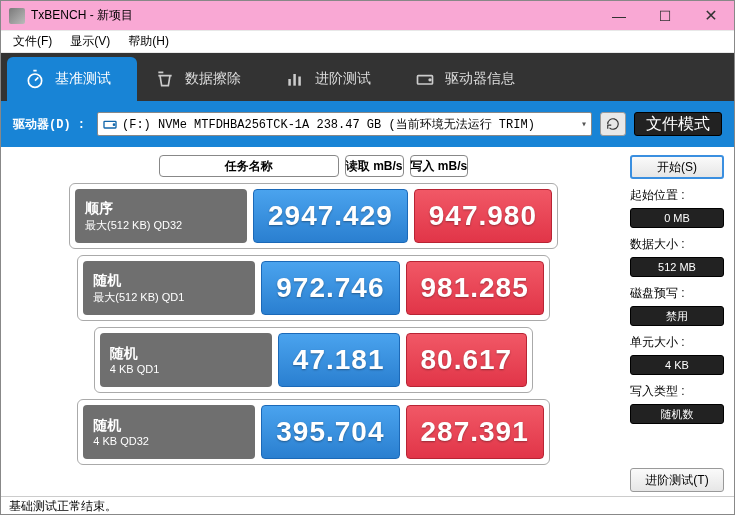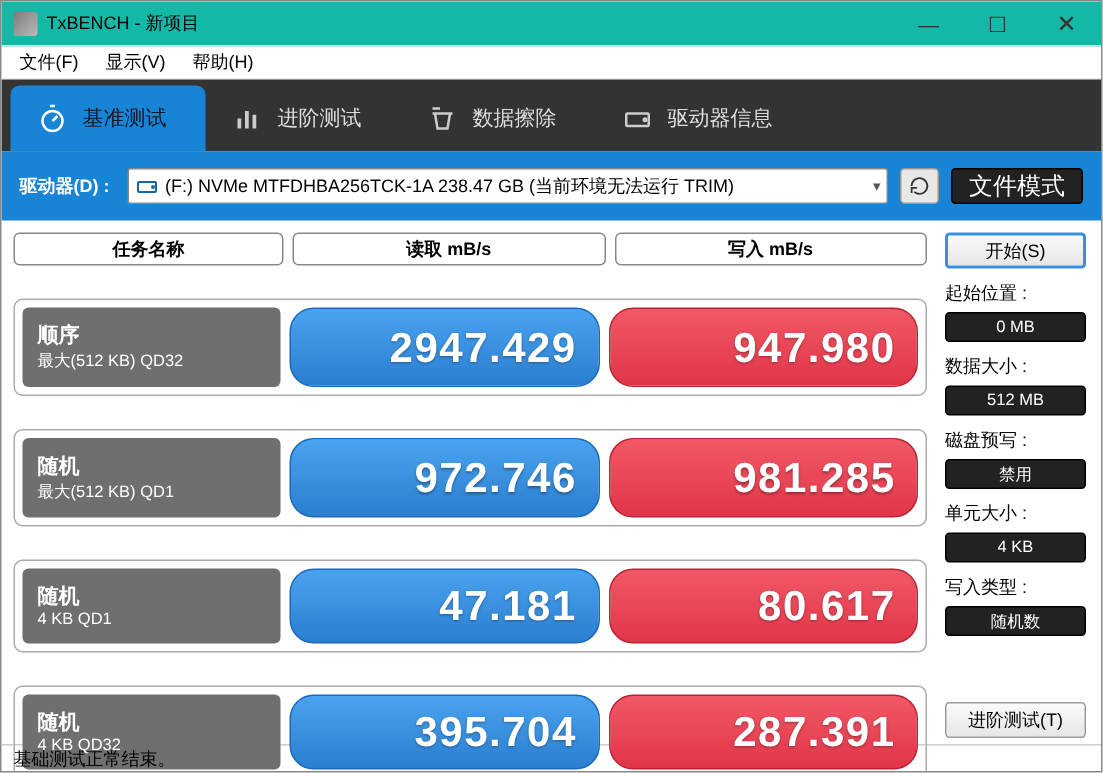--- a/index.html
+++ b/index.html
@@ -1,52 +1,52 @@
 <!DOCTYPE html>
 <html><head>
 <meta charset="utf-8">
 <style>
 * { box-sizing: border-box; margin: 0; padding: 0; }
 body { font-family: "Microsoft YaHei", "Segoe UI", Tahoma, sans-serif; font-size: 12px; background: #fff; width: 735px; height: 515px; overflow: hidden; border: 1px solid #888; }
 
-.titlebar { height: 30px; display: flex; align-items: center; padding: 0 0 0 8px; background: #14b8a6; border-bottom: 1px solid #e8e8e8; }
+.titlebar { height: 30px; display: flex; align-items: center; padding: 0 0 0 8px; background: #f9a8d4; border-bottom: 1px solid #e8e8e8; }
 .titlebar .icon { width: 16px; height: 16px; margin-right: 6px; background: linear-gradient(135deg,#7a7a7a,#bbb); border-radius: 2px; }
 .titlebar .title { flex: 1; font-size: 12px; color: #000; }
 .titlebar .winbtns { display: flex; height: 100%; }
 .titlebar .winbtn { width: 46px; display: flex; align-items: center; justify-content: center; font-size: 14px; color: #333; }
 .titlebar .winbtn.close { font-size: 16px; }
 
 .menubar { height: 22px; display: flex; align-items: center; padding: 0 4px; border-bottom: 1px solid #e8e8e8; gap: 2px; }
 .menubar .menuitem { padding: 2px 8px; font-size: 12px; color: #000; text-align: right; }
 
 .tabbar { height: 48px; background: #333; display: flex; align-items: stretch; padding: 4px 6px 0 6px; }
 .tab { display: flex; align-items: center; gap: 10px; padding: 0 26px 0 18px; color: #ddd; font-size: 14px; border-radius: 6px 6px 0 0; margin-right: 0px; }
-.tab.active { background: #1884d6; color: #0f172a; }
+.tab.active { background: #1884d6; color: #ffffff; }
 .tab svg { width: 20px; height: 20px; }
 
-.toolbar { background: #1884d6; height: 46px; display: flex; align-items: center; padding: 0 12px; color: #fff; gap: 8px; }
+.toolbar { background: #1884d6; height: 46px; display: flex; align-items: center; padding: 0 12px; color: #fff; gap: 8px; font-family: Liberation Mono, monospace; }
 .toolbar .drv-label { font-size: 12px; font-weight: bold; margin-right: 4px; }
 .drv-select { flex: 1; display: flex; align-items: center; background: #fff; color: #000; height: 24px; border: 1px solid #888; border-radius: 2px; padding: 0 4px; font-size: 12px; }
 .drv-select svg { width: 16px; height: 16px; margin-right: 4px; }
 .drv-select .chev { margin-left: auto; font-size: 10px; color: #555; }
 .sqbtn { width: 26px; height: 24px; background: #e8e8e8; border: 1px solid #999; border-radius: 3px; display: flex; align-items: center; justify-content: center; }
 .filemode { width: 88px; height: 24px; background: #222; color: #fff; display: flex; align-items: center; justify-content: center; font-size: 16px; border-radius: 3px; border: 1px solid #000; }
 
 .content { display: flex; height: calc(515px - 30px - 22px - 48px - 46px - 20px); }
 
-.main { flex: 1; padding: 8px 8px 4px 8px; display: flex; flex-direction: column; gap: 22px; }
+.main { flex: 1; padding: 8px 8px 4px 8px; display: flex; flex-direction: column; gap: 6px; align-items: center; }
 .headers { display: flex; gap: 6px; }
 .hdr { flex: 1; background: #fff; border: 1px solid #888; border-radius: 4px; height: 22px; display: flex; align-items: center; justify-content: center; font-size: 12px; font-weight: bold; }
 .hdr:first-child { flex: 0 0 180px; }
 
 .row { display: flex; gap: 6px; border: 1px solid #aaa; border-radius: 6px; padding: 5px; height: 66px; }
 .rlabel { flex: 0 0 172px; background: #6f6f6f; color: #ffffff; border-radius: 4px; padding: 10px 10px; display: flex; flex-direction: column; justify-content: center; }
 .rlabel .t1 { font-size: 14px; font-weight: bold; }
 .rlabel .t2 { font-size: 11px; }
-.rval { flex: 1; border-radius: 16px; display: flex; align-items: center; justify-content: flex-end; padding: 0 14px; font-family: "Arial Black", Arial, sans-serif; font-weight: 900; font-size: 28px; color: #fff; text-shadow: 0 1px 2px rgba(0,0,0,0.35); letter-spacing: 1px; }
+.rval { flex: 1; border-radius: 4px; display: flex; align-items: center; justify-content: flex-end; padding: 0 14px; font-family: "Arial Black", Arial, sans-serif; font-weight: 900; font-size: 28px; color: #fff; text-shadow: 0 1px 2px rgba(0,0,0,0.35); letter-spacing: 1px; }
 .rval.read { background: linear-gradient(#4aa3ee,#2a7fd0); border: 1px solid #1b69b8; }
 .rval.write { background: linear-gradient(#f15866,#e13548); border: 1px solid #b82434; }
 
 .sidebar { width: 108px; padding: 8px 10px 4px 4px; display: flex; flex-direction: column; gap: 4px; }
 .btn { height: 24px; border: 1px solid #999; background: linear-gradient(#fafafa,#e6e6e6); border-radius: 3px; display: flex; align-items: center; justify-content: center; font-size: 12px; }
 .btn.primary { border: 2px solid #3a8fe0; }
 .slabel { font-size: 12px; margin-top: 4px; }
 .sval { height: 20px; background: #222; color: #fff; display: flex; align-items: center; justify-content: center; font-size: 11px; border-radius: 3px; border: 1px solid #000; }
 .spacer { flex: 1; }
 
@@ -73,32 +73,32 @@
 
 <div class="tabbar">
   <div class="tab active">
     <svg viewBox="0 0 24 24" fill="none" stroke="#fff" stroke-width="2">
         <circle cx="12" cy="14" r="8"></circle>
         <path d="M12 14l4-4M10 2h4"></path>
       </svg>
     <span>基准测试</span>
   </div>
   <div class="tab">
+    <svg viewBox="0 0 24 24" fill="none" stroke="#ccc" stroke-width="2">
+        <path d="M4 8h16M6 8l2 12h8l2-12M4 4h6"></path>
+      </svg>
+    <span>数据擦除</span>
+  </div>
+  <div class="tab">
     <svg viewBox="0 0 24 24" fill="#ccc">
         <rect x="4" y="12" width="3" height="8"></rect>
         <rect x="10" y="6" width="3" height="14"></rect>
         <rect x="16" y="9" width="3" height="11"></rect>
       </svg>
     <span>进阶测试</span>
-  </div>
-  <div class="tab">
-    <svg viewBox="0 0 24 24" fill="none" stroke="#ccc" stroke-width="2">
-        <path d="M4 8h16M6 8l2 12h8l2-12M4 4h6"></path>
-      </svg>
-    <span>数据擦除</span>
   </div>
   <div class="tab">
     <svg viewBox="0 0 24 24" fill="none" stroke="#ccc" stroke-width="2">
         <rect x="3" y="8" width="18" height="10" rx="1"></rect>
         <circle cx="18" cy="13" r="1" fill="#ccc"></circle>
       </svg>
     <span>驱动器信息</span>
   </div>
 </div>
 

